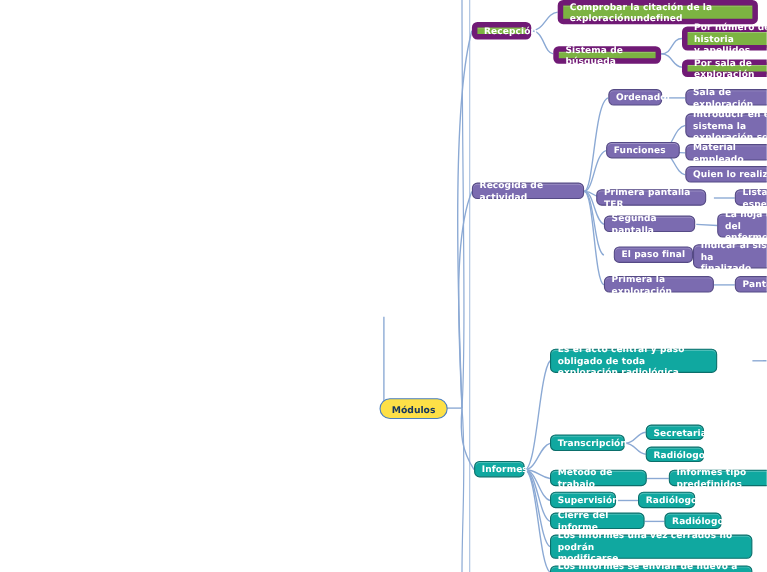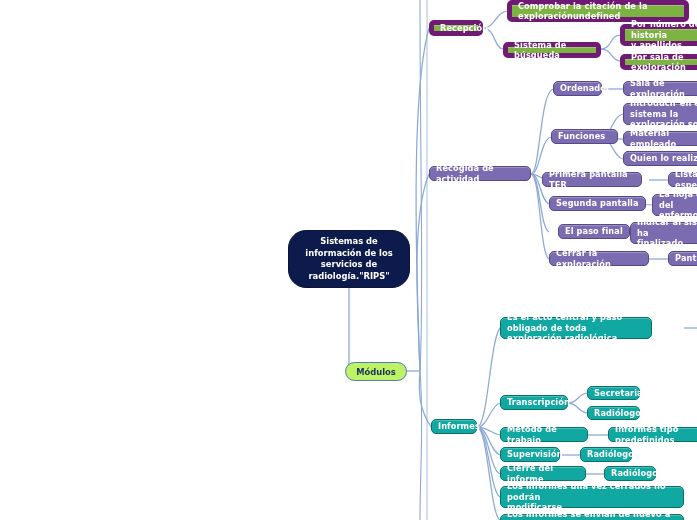--- a/index.html
+++ b/index.html
@@ -46,21 +46,21 @@
     text-align:center;
     display:flex;
     align-items:center;
     justify-content:center;
     padding:4px 8px;
     box-sizing:border-box;
     white-space:pre-line;
   }
   .modulo{
     position:absolute;
-    background:#bef264;
+    background:#fde047;
     border:1.4px solid #4a7fc1;
     border-radius:14px;
     color:#16365e;
     font-weight:bold;
     font-size:8.4px;
     display:flex;align-items:center;justify-content:center;
     box-sizing:border-box;
   }
 </style>
 </head>
@@ -114,24 +114,20 @@
       <path d="M477,427 C488,427 490,515 500,520"></path>
       <path d="M568,403 C578,403 578,394 587,393"></path>
       <path d="M568,403 C578,403 578,412 587,413"></path>
       <path d="M588,435 L608,435"></path>
       <path d="M560,455 L580,455"></path>
       <path d="M586,474 L604,474"></path>
       <path d="M684,328 L697,328"></path>
     </g>
   </svg>
 
-  <div class="root" style="left:288px;top:230px;width:122px;height:58px;">Sistemas de
-información de los
-servicios de
-radiología."RIPS"</div>
 
   <div class="modulo" style="left:345px;top:362px;width:62px;height:19px;">Módulos</div>
 
   <div id="nodes-layer">
       <div class="node green" style="left: 507px; top: 0px; width: 182px; height: 22px;">Comprobar la citación de la
 exploraciónundefined</div>
       <div class="node green" style="left: 503px; top: 42px; width: 98px; height: 15px;">Sistema de búsqueda</div>
       <div class="node green" style="left: 620px; top: 24px; width: 110px; height: 22px;">Por número de historia
 y apellidos</div>
       <div class="node green" style="left: 620px; top: 54px; width: 110px; height: 15px;">Por sala de exploración</div>
@@ -139,27 +135,27 @@
       <div class="node purple" style="left: 429px; top: 166px; width: 102px; height: 15px;">Recogida de actividad</div>
       <div class="node purple" style="left: 553px; top: 81px; width: 49px; height: 15px;">Ordenador</div>
       <div class="node purple" style="left: 623px; top: 81px; width: 100px; height: 15px;">Sala de exploración</div>
       <div class="node purple" style="left: 551px; top: 129px; width: 67px; height: 15px;">Funciones</div>
       <div class="node purple" style="left: 623px; top: 103px; width: 122px; height: 22px;">Introducir en el sistema la
 exploración solicitada</div>
       <div class="node purple" style="left: 623px; top: 131px; width: 100px; height: 15px;">Material empleado</div>
       <div class="node purple" style="left: 623px; top: 151px; width: 92px; height: 15px;">Quien lo realizo</div>
       <div class="node purple" style="left: 542px; top: 172px; width: 100px; height: 15px;">Primera pantalla TER</div>
       <div class="node purple" style="left: 668px; top: 172px; width: 80px; height: 15px;">Lista de espera</div>
-      <div class="node purple" style="left: 549px; top: 196px; width: 97px; height: 15px;">Segunda pantalla</div>
+      <div class="node purple" style="left: 549px; top: 196px; width: 83px; height: 15px;">Segunda pantalla</div>
       <div class="node purple" style="left: 652px; top: 194px; width: 110px; height: 22px;">La hoja de trabajo del
 enfermo</div>
       <div class="node purple" style="left: 558px; top: 224px; width: 72px; height: 15px; text-align: center;">El paso final</div>
       <div class="node purple" style="left: 630px; top: 222px; width: 122px; height: 22px;">Indicar al sistema que ha
 finalizado</div>
-      <div class="node purple" style="left: 549px; top: 251px; width: 100px; height: 15px;">Cerrar la exploración</div>
+      <div class="node purple" style="left: 549px; top: 251px; width: 100px; height: 15px;">Primera la exploración</div>
       <div class="node purple" style="left: 668px; top: 251px; width: 58px; height: 15px;">Pantalla</div>
       <div class="node teal" style="left: 431px; top: 419px; width: 46px; height: 15px;">Informes</div>
       <div class="node teal" style="left: 500px; top: 317px; width: 152px; height: 22px;">Es el acto central y paso obligado de toda
 exploración radiológica</div>
       <div class="node teal" style="left: 500px; top: 395px; width: 68px; height: 15px;">Transcripción</div>
       <div class="node teal" style="left: 587px; top: 386px; width: 53px; height: 14px;">Secretaria</div>
       <div class="node teal" style="left: 587px; top: 406px; width: 53px; height: 14px;">Radiólogo</div>
       <div class="node teal" style="left: 500px; top: 427px; width: 88px; height: 15px;">Método de trabajo</div>
       <div class="node teal" style="left: 608px; top: 427px; width: 120px; height: 15px;">Informes tipo predefinidos</div>
       <div class="node teal" style="left: 500px; top: 447px; width: 60px; height: 15px;">Supervisión</div>

